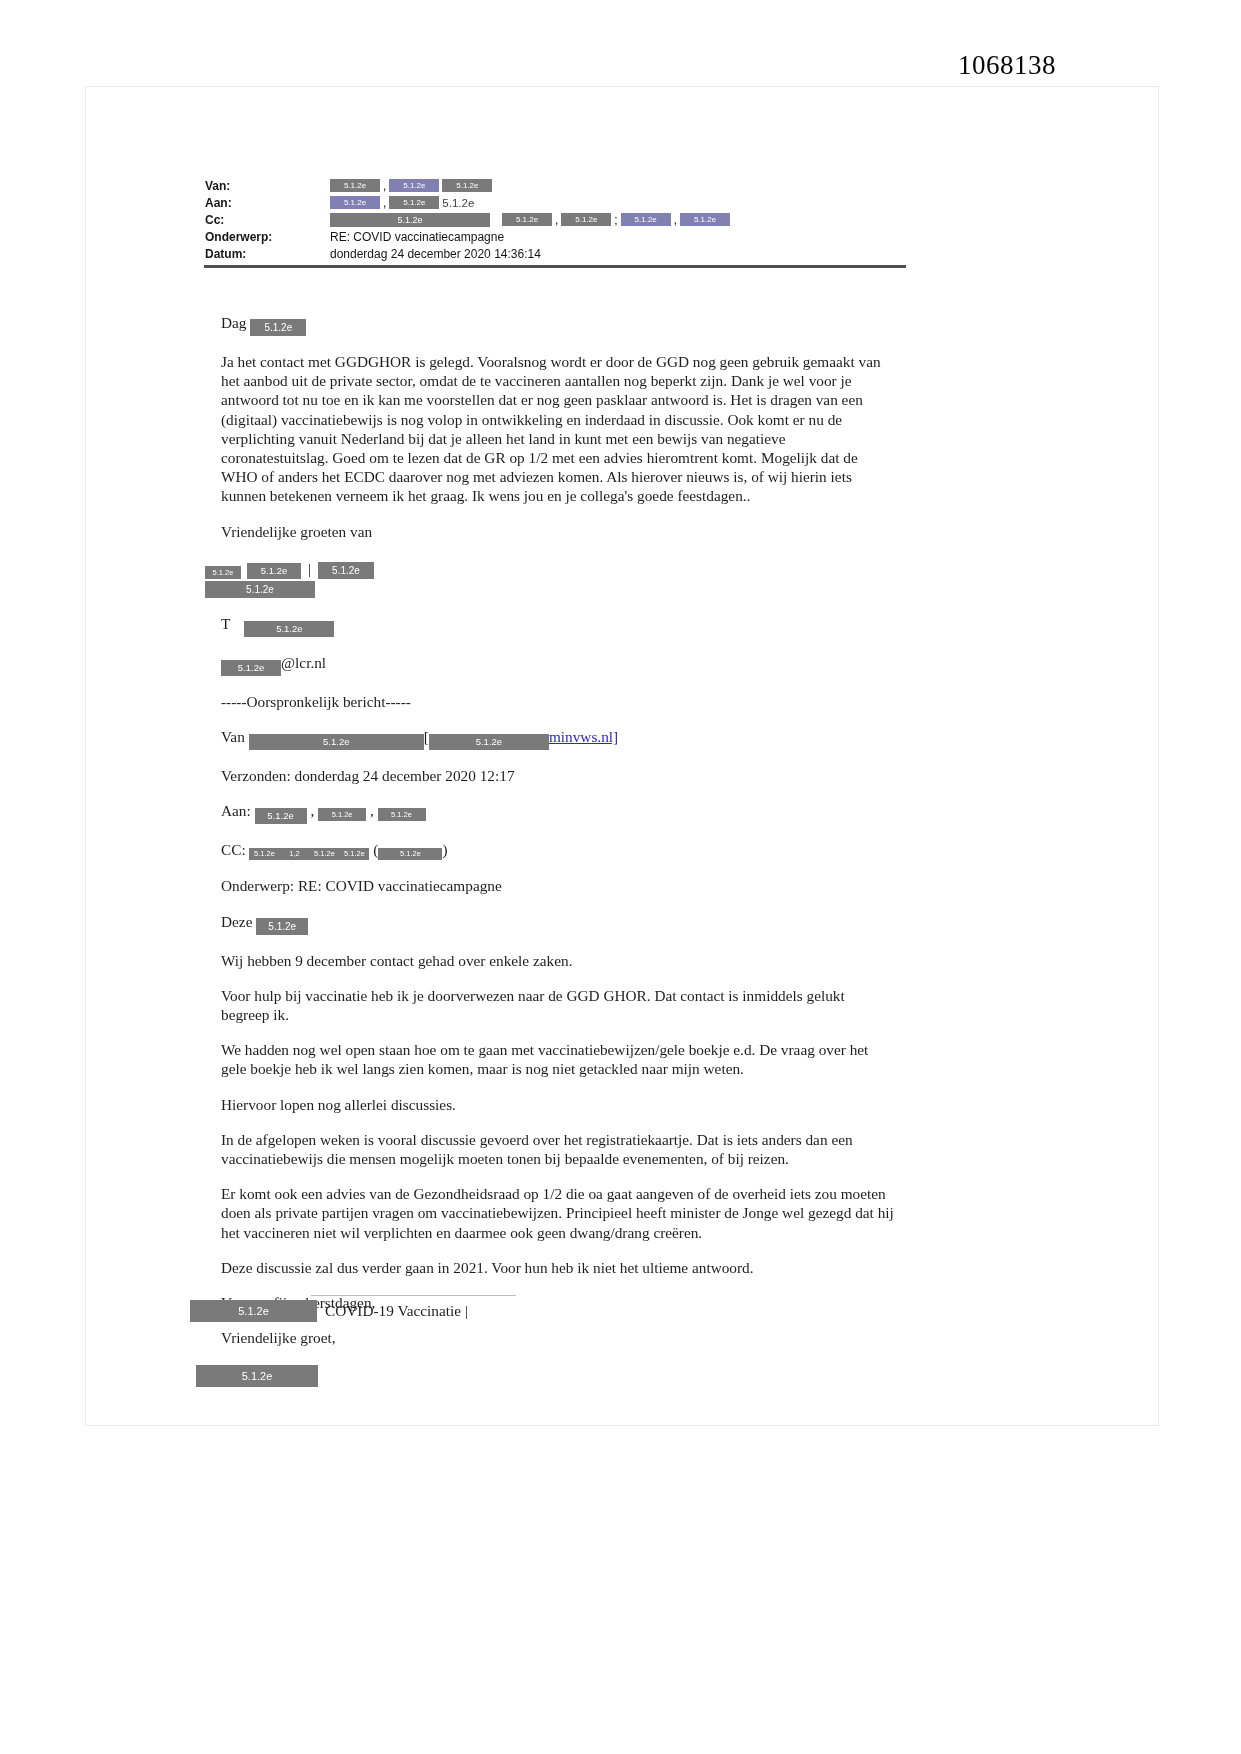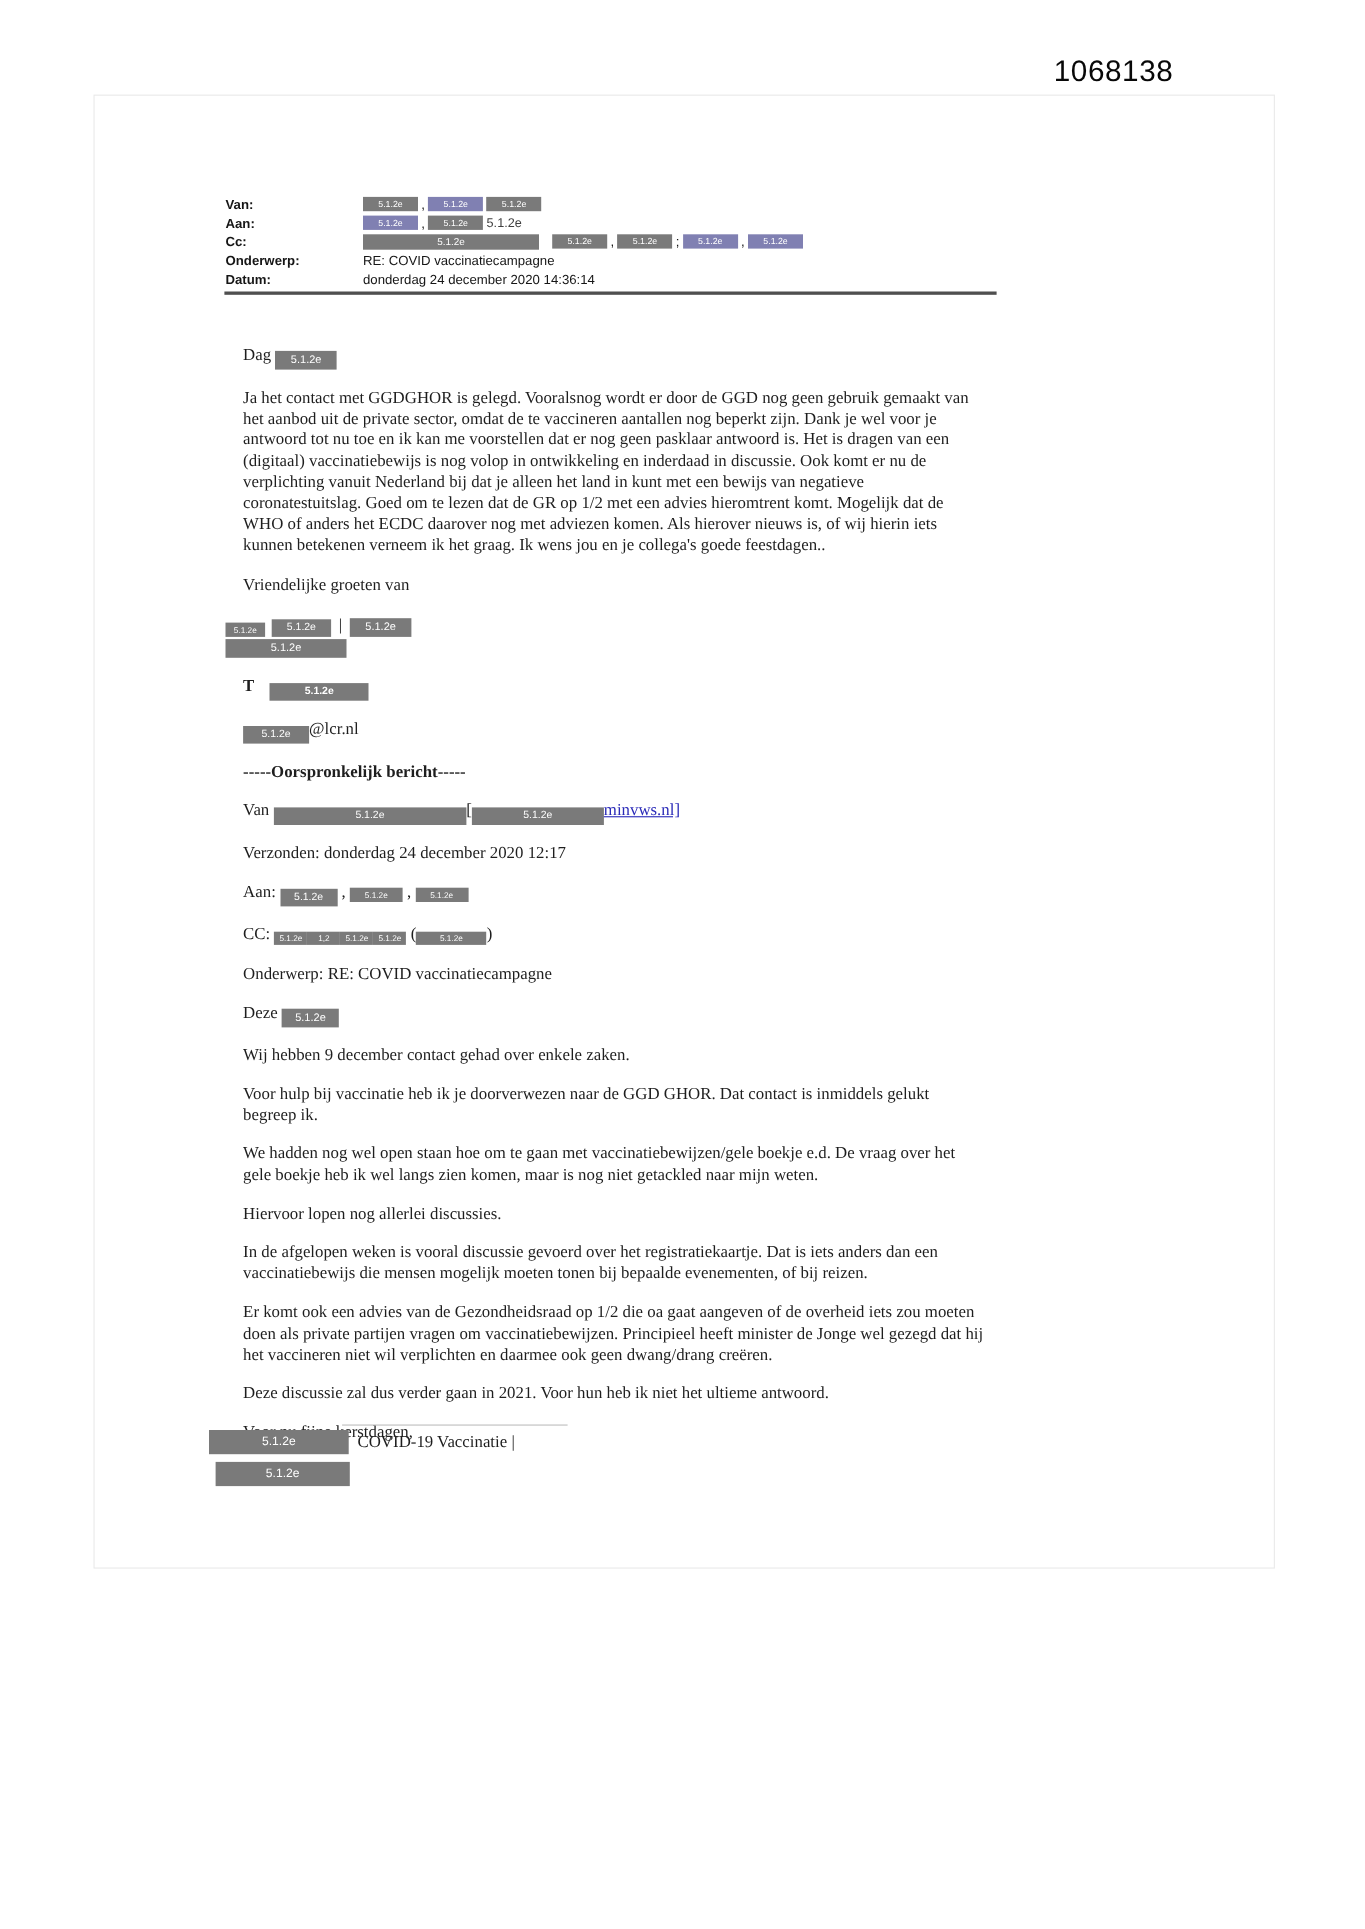--- a/index.html
+++ b/index.html
@@ -1,21 +1,21 @@
 <!DOCTYPE html>
 <html><head>
 <meta charset="utf-8">
 <style>
   html,body{margin:0;padding:0;background:#ffffff;}
   .page{
     position:relative;width:1241px;height:1754px;background:#ffffff;
     font-family:"Liberation Serif","DejaVu Serif",serif;color:#1e1e1e;overflow:hidden;
   }
   .scan-edge{position:absolute;left:85px;top:86px;width:1072px;height:1338px;border:1px solid #e9e9e9;pointer-events:none;}
-  .doc-number{position:absolute;left:958px;top:50px;font-family:Liberation Sans, sans-serif;font-size:27px;color:#080808;letter-spacing:0.5px;}
+  .doc-number{position:absolute;left:958px;top:50px;font-family:Liberation Serif, serif;font-size:27px;color:#080808;letter-spacing:0.5px;}
 
   
   .mail-header{position:absolute;left:205px;top:177px;width:712px;font-family:"Liberation Sans","DejaVu Sans",sans-serif;font-size:12px;color:#161616;}
   .mh-row{display:flex;align-items:center;min-height:17px;}
   .mh-label{flex:0 0 125px;font-weight:bold;}
   .mh-value{flex:1;display:flex;align-items:center;flex-wrap:nowrap;gap:3px;}
   .rule{position:absolute;left:204px;top:265px;width:702px;height:3px;background:#4f4f4f;}
 
   
   .rx{display:inline-block;background:#7a7a7a;color:#ffffff;font-family:"Liberation Sans","DejaVu Sans",sans-serif;text-align:center;white-space:nowrap;}
@@ -30,21 +30,21 @@
   .rx-b-tiny{height:12px;line-height:12px;font-size:7.5px;padding:0 3px;min-width:24px;vertical-align:-1px;}
   .rx-b-big{height:22px;line-height:22px;font-size:11px;padding:0 6px;min-width:110px;}
   .w42{min-width:42px;} .w50{min-width:50px;} .w58{min-width:58px;}
   .w80{min-width:80px;} .w86{min-width:86px;} .w100{min-width:100px;}
   .w110{min-width:110px;} .w115{min-width:115px;} .w165{min-width:165px;}
 
   
   .body-col{position:absolute;left:205px;top:297px;width:706px;font-size:15.3px;line-height:19.2px;color:#1e1e1e;}
   .body-col p{margin:16px;}
   .mt2{margin-top:2px;} .mt3{margin-top:3px;} .mt18{margin-top:18px;}
-  .mt19{margin-top:19px;} .mt21{margin-top:21px;font-weight:bold;} .mt22{margin-top:22px;}
+  .mt19{margin-top:19px;} .mt21{margin-top:21px;} .mt22{margin-top:22px;}
   .sig-row{display:flex;align-items:flex-end;gap:6px;}
   .pipe{font-size:15px;color:#111;padding:0 1px;}
   .ml4{margin-left:4px;} .ml12{margin-left:12px;} .ml14{margin-left:14px;}
   .link{color:#2a2ab8;text-decoration:underline;cursor:pointer;}
 
   
   .footer-line{position:absolute;left:311px;top:1295px;width:205px;height:1px;background:#bdbdbd;}
   .footer-row{position:absolute;left:190px;top:1300px;display:flex;align-items:center;gap:8px;font-size:15.3px;color:#1e1e1e;}
 </style>
 </head>
@@ -158,20 +158,21 @@
 
     <p class="mt19">We hadden nog wel open staan hoe om te gaan met vaccinatiebewijzen/gele boekje e.d. De vraag over het gele boekje heb ik wel langs zien komen, maar is nog niet getackled naar mijn weten.</p>
     <p>Hiervoor lopen nog allerlei discussies.</p>
     <p>In de afgelopen weken is vooral discussie gevoerd over het registratiekaartje. Dat is iets anders dan een vaccinatiebewijs die mensen mogelijk moeten tonen bij bepaalde evenementen, of bij reizen.</p>
     <p>Er komt ook een advies van de Gezondheidsraad op 1/2 die oa gaat aangeven of de overheid iets zou moeten doen als private partijen vragen om vaccinatiebewijzen. Principieel heeft minister de Jonge wel gezegd dat hij het vaccineren niet wil verplichten en daarmee ook geen dwang/drang creëren.</p>
 
     <p class="mt19">Deze discussie zal dus verder gaan in 2021. Voor hun heb ik niet het ultieme antwoord.</p>
 
     <p class="mt19">Voor nu fijne kerstdagen,</p>
 
+    <p class="mt19">Vriendelijke groet,</p>
 
     <div class="mt18" style="margin-left:-9px;">
       <span class="rx rx-b-big">5.1.2e</span>
     </div>
 
   </div>
 
   <div class="footer-line"></div>
   <div class="footer-row">
     <span class="rx rx-b-big w115">5.1.2e</span>

